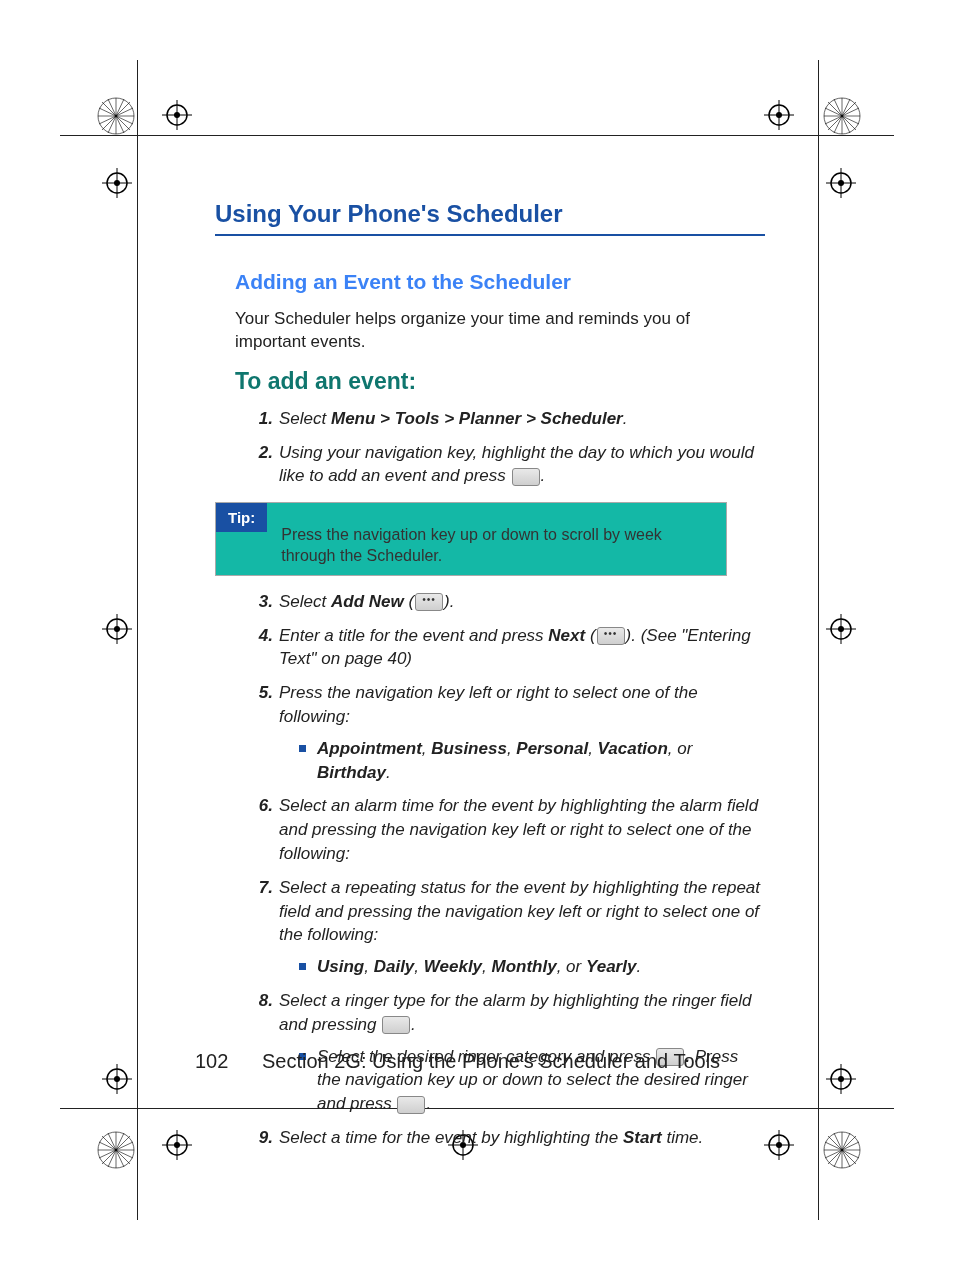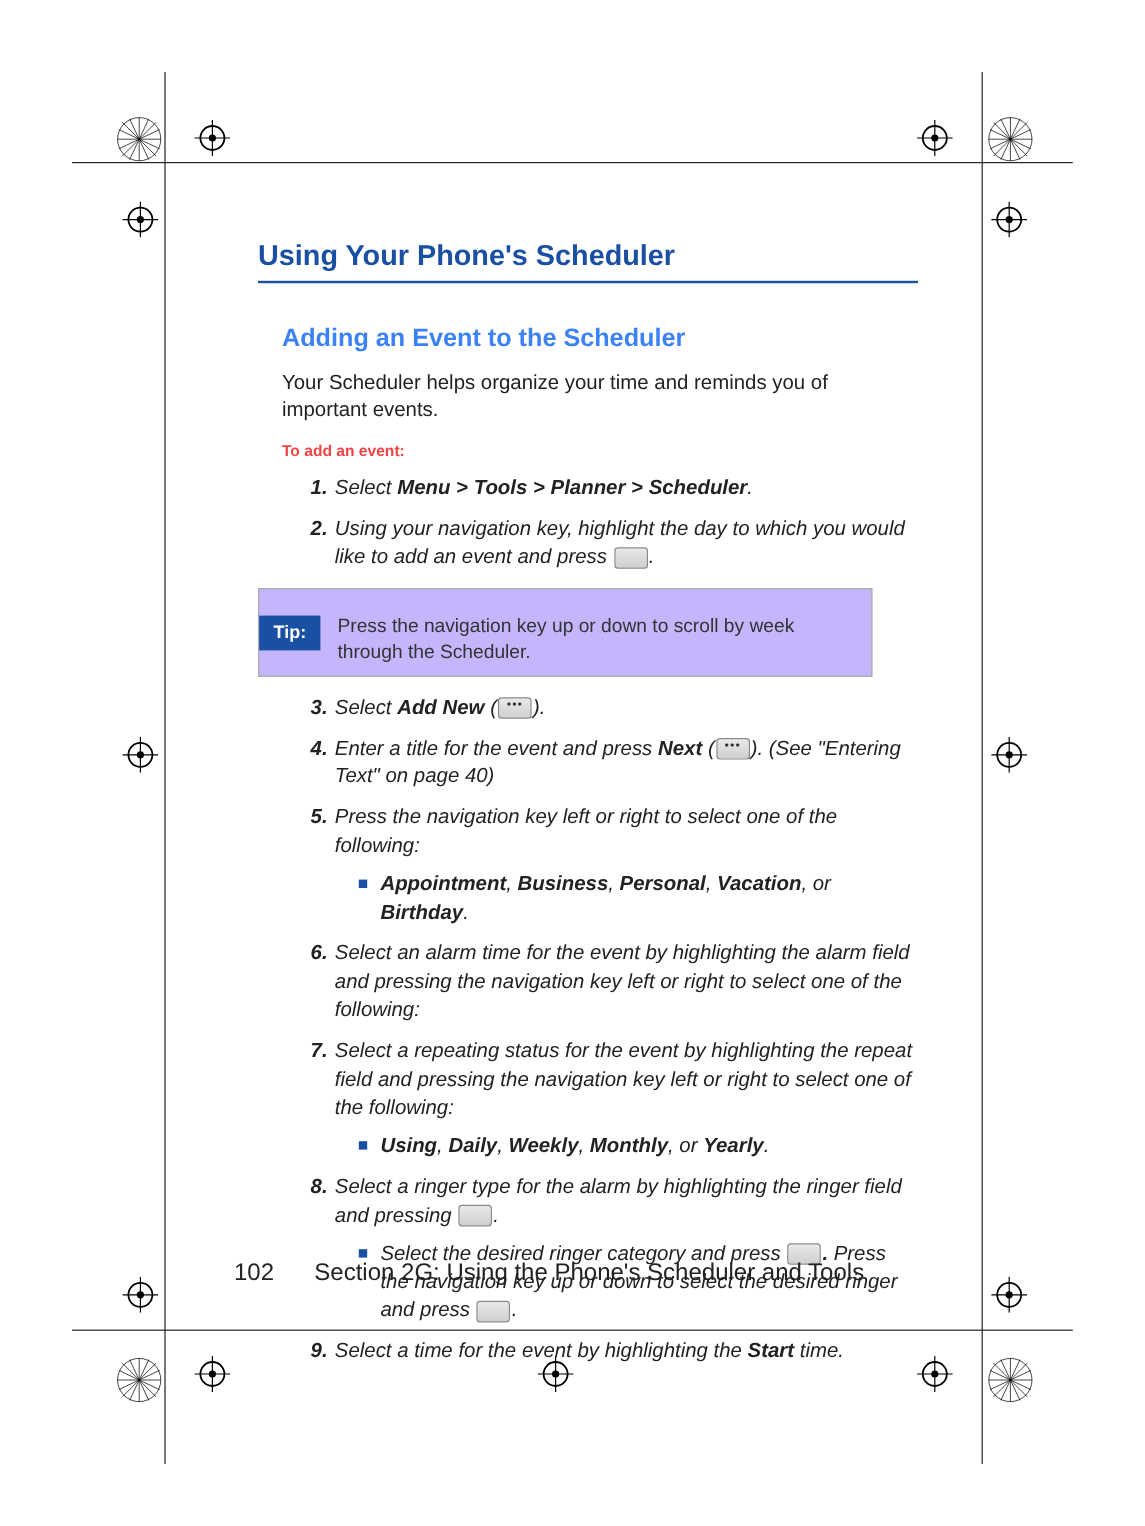--- a/index.html
+++ b/index.html
@@ -37,23 +37,23 @@
     font-weight: bold;
     margin: 0 0 14px 20px;
   }
   .intro {
     margin: 0 0 14px 20px;
     font-size: 17px;
     line-height: 1.35;
   }
   .lead {
     margin: 0 0 12px 20px;
-    font-size: 13px;
-    font-weight: bold;
-    color: #ef4444;
+    font-size: 23px;
+    font-weight: bold;
+    color: #0f766e;
   }
   ol.steps {
     list-style: none;
     padding: 0;
     margin: 0 0 0 20px;
     counter-reset: step;
     font-style: italic;
   }
   ol.steps > li {
     counter-increment: step;
@@ -92,25 +92,25 @@
     top: 8px;
     width: 7px;
     height: 7px;
     background: #1950a3;
   }
   .tipbox {
     position: relative;
     left: 0;
     width: 510px;
     border: 1px solid #aaa;
-    background: #c4b5fd;
+    background: #14b8a6;
     margin: 14px 0 14px 0;
     padding: 0;
     display: flex;
-    align-items: center;
+    align-items: flex-start;
   }
   .tipbox .tiplabel {
     background: #1950a3;
     color: #fff;
     font-weight: bold;
     font-size: 15px;
     padding: 6px 12px;
     flex: 0 0 auto;
   }
   .tipbox .tiptext {

